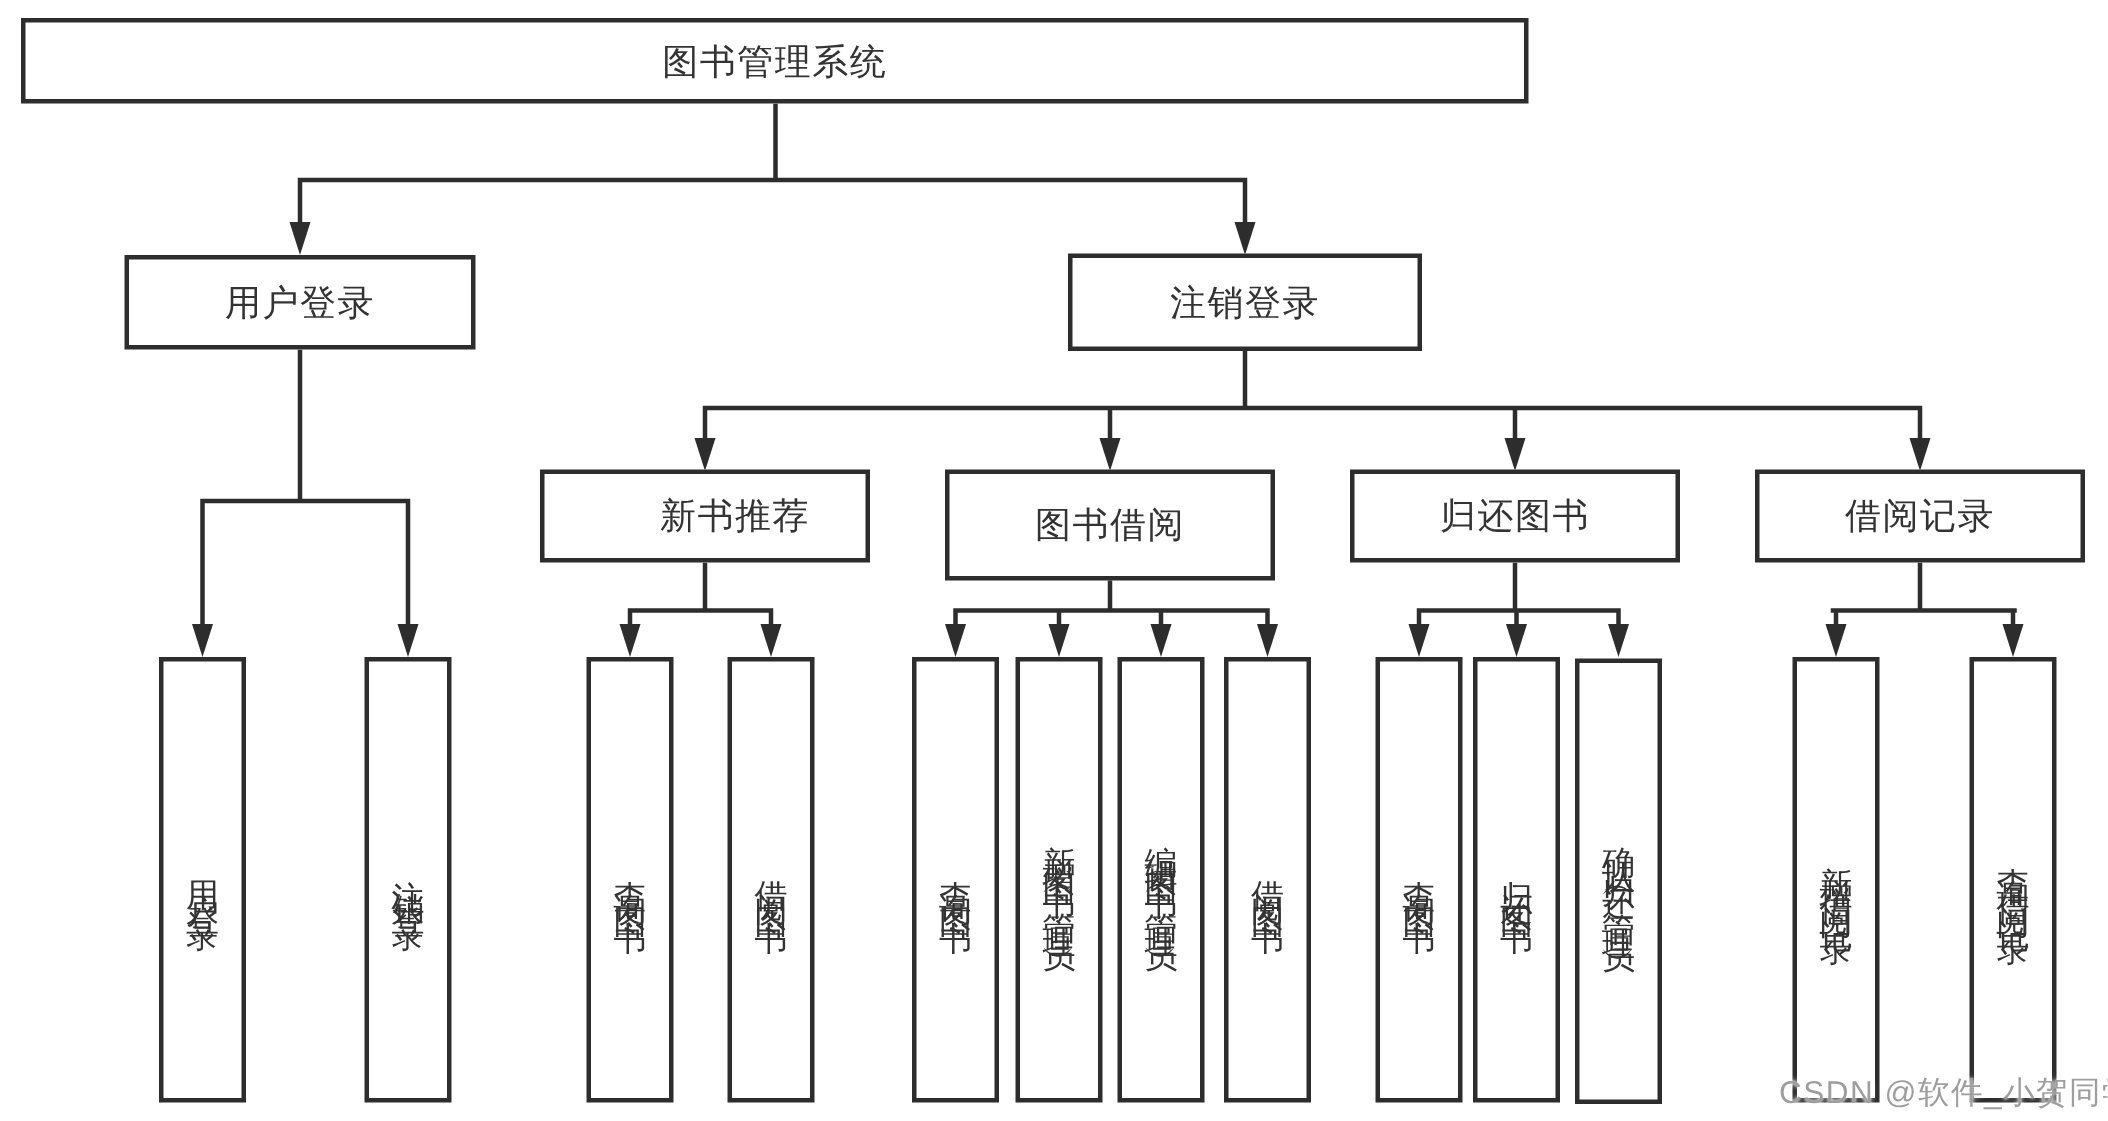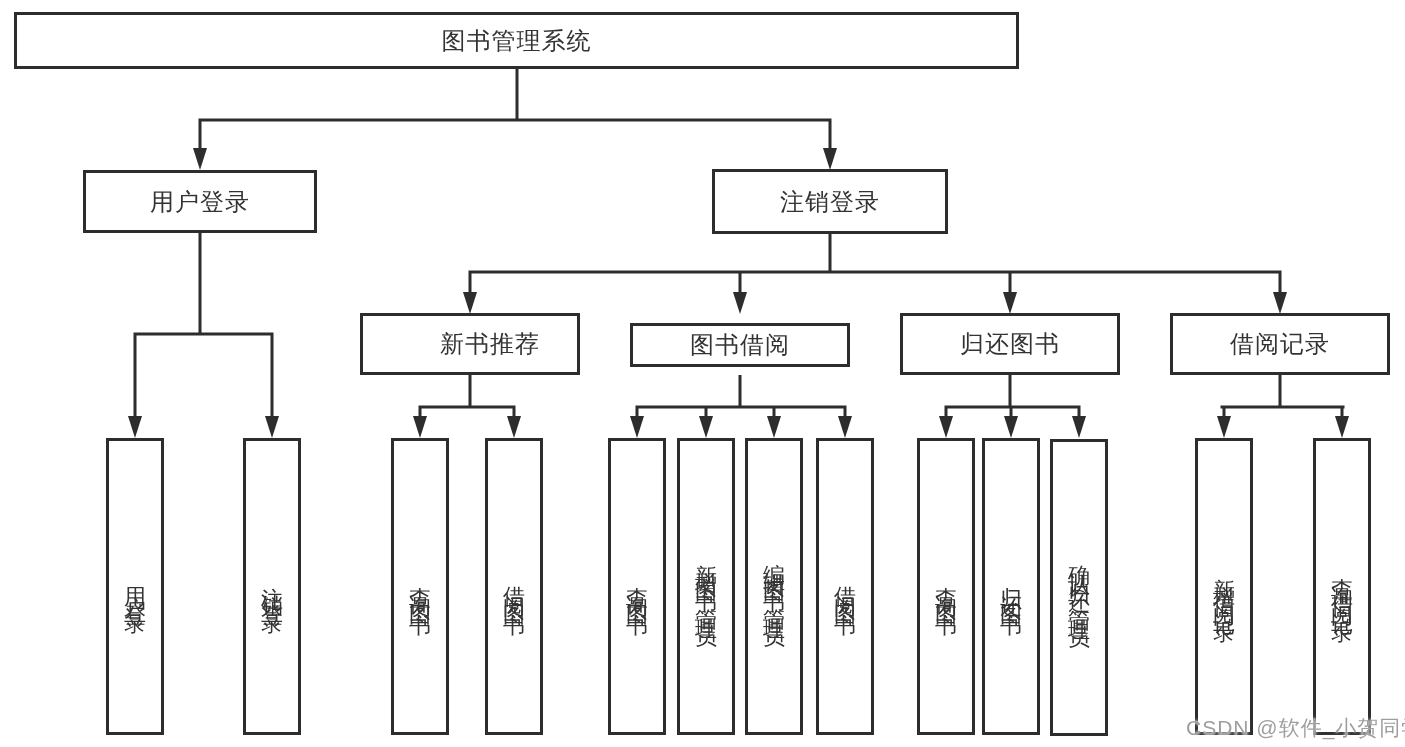--- a/index.html
+++ b/index.html
@@ -110,21 +110,21 @@
   <div class="hbox" style="left:83px;top:170px;width:234px;height:63px;">
     <span class="node-label">用户登录</span>
   </div>
   <div class="hbox" style="left:712px;top:169px;width:236px;height:65px;">
     <span class="node-label">注销登录</span>
   </div>
 
   <div class="hbox" style="left:360px;top:313px;width:220px;height:62px;padding-left:40px;">
     <span class="node-label">新书推荐</span>
   </div>
-  <div class="hbox" style="left:630px;top:323px;width:220px;height:44px;">
+  <div class="hbox" style="left:630px;top:313px;width:220px;height:74px;">
     <span class="node-label">图书借阅</span>
   </div>
   <div class="hbox" style="left:900px;top:313px;width:220px;height:62px;">
     <span class="node-label">归还图书</span>
   </div>
   <div class="hbox" style="left:1170px;top:313px;width:220px;height:62px;">
     <span class="node-label">借阅记录</span>
   </div>
 
   <div class="vbox" style="left:106px;">

